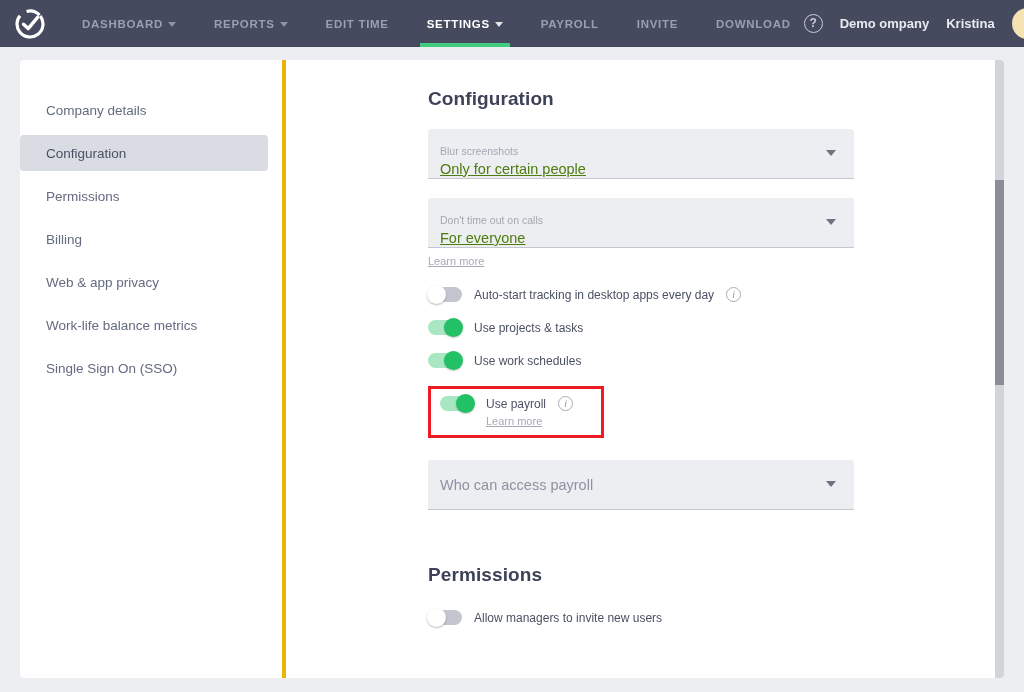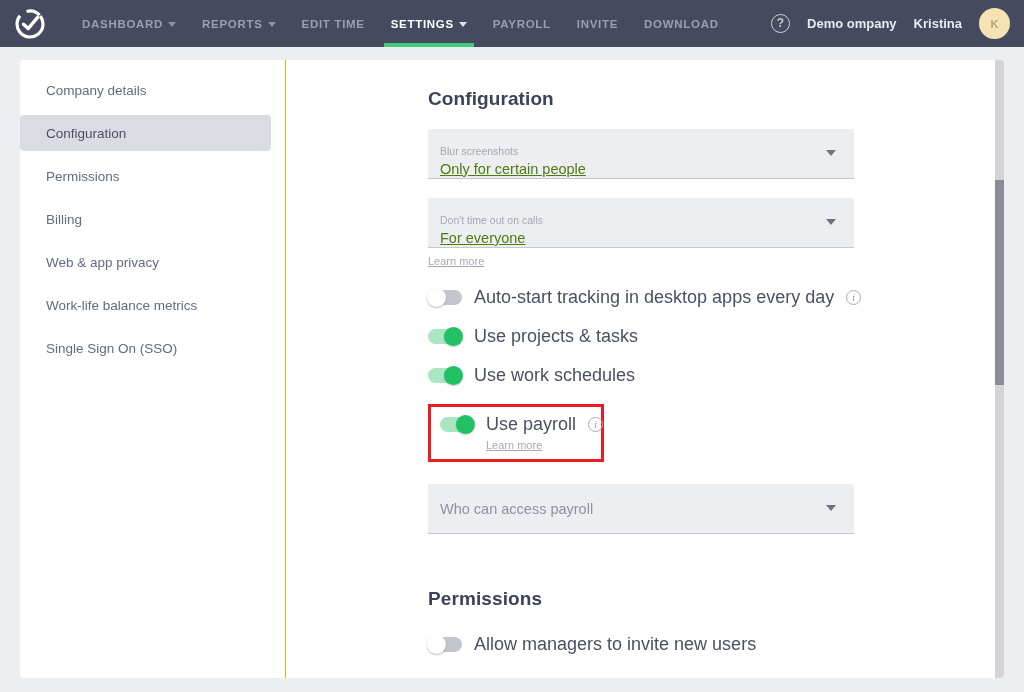--- a/index.html
+++ b/index.html
@@ -29,20 +29,21 @@
     margin-left: 13px;
     flex: 0 0 auto;
     display: flex; align-items: center; justify-content: center;
   }
 
   .nav-items {
     display: flex;
     align-items: center;
     height: 47px;
     margin-left: 22px;
+    gap: 12px;
   }
 
   .nav-item {
     position: relative;
     height: 47px;
     display: flex;
     align-items: center;
     gap: 5px;
     padding: 0 13px;
     font-size: 11.5px;
@@ -112,22 +113,22 @@
     background: #ffffff;
     border-radius: 4px;
     overflow: hidden;
     display: flex;
   }
 
   
   .sidebar {
     width: 266px;
     flex: 0 0 266px;
-    padding-top: 12px;
-    border-right: 1px solid #eab308;
+    padding-top: 32px;
+    border-right: 4px solid #eab308;
     text-align: right;
   }
   .side-item {
     height: 36px;
     margin: 0 14px 0 0;
     padding-left: 26px;
     display: flex;
     align-items: center;
     font-size: 13.5px;
     color: #646b80;
@@ -223,21 +224,21 @@
     position: absolute;
     top: -2px;
     width: 19px; height: 19px;
     border-radius: 50%;
     box-shadow: 0 1px 2px rgba(0,0,0,0.28);
   }
   .switch.off .knob { left: -1px; background: #ffffff; }
   .switch.on  .knob { left: 16px; background: #22c165; box-shadow: 0 1px 2px rgba(0,0,0,0.22); }
 
   .toggle-label {
-    font-size: 18px;
+    font-size: 12px;
     color: #4b5163;
     white-space: nowrap;
   }
   .info-icon {
     width: 15px; height: 15px;
     flex: 0 0 auto;
     border-radius: 50%;
     border: 1.2px solid #a9adb8;
     color: #8d92a1;
     font-size: 10px;

